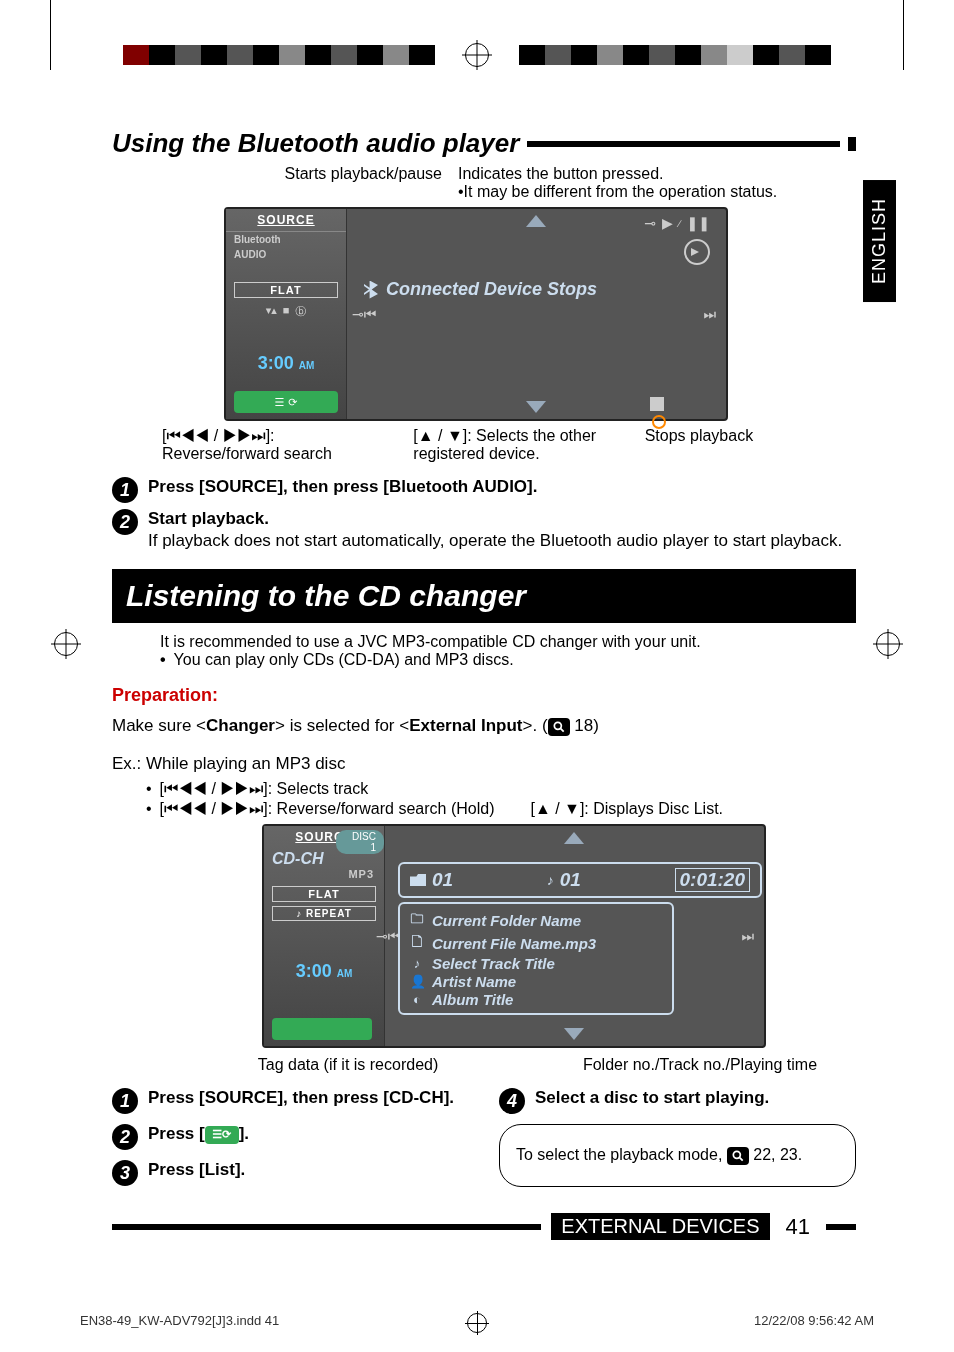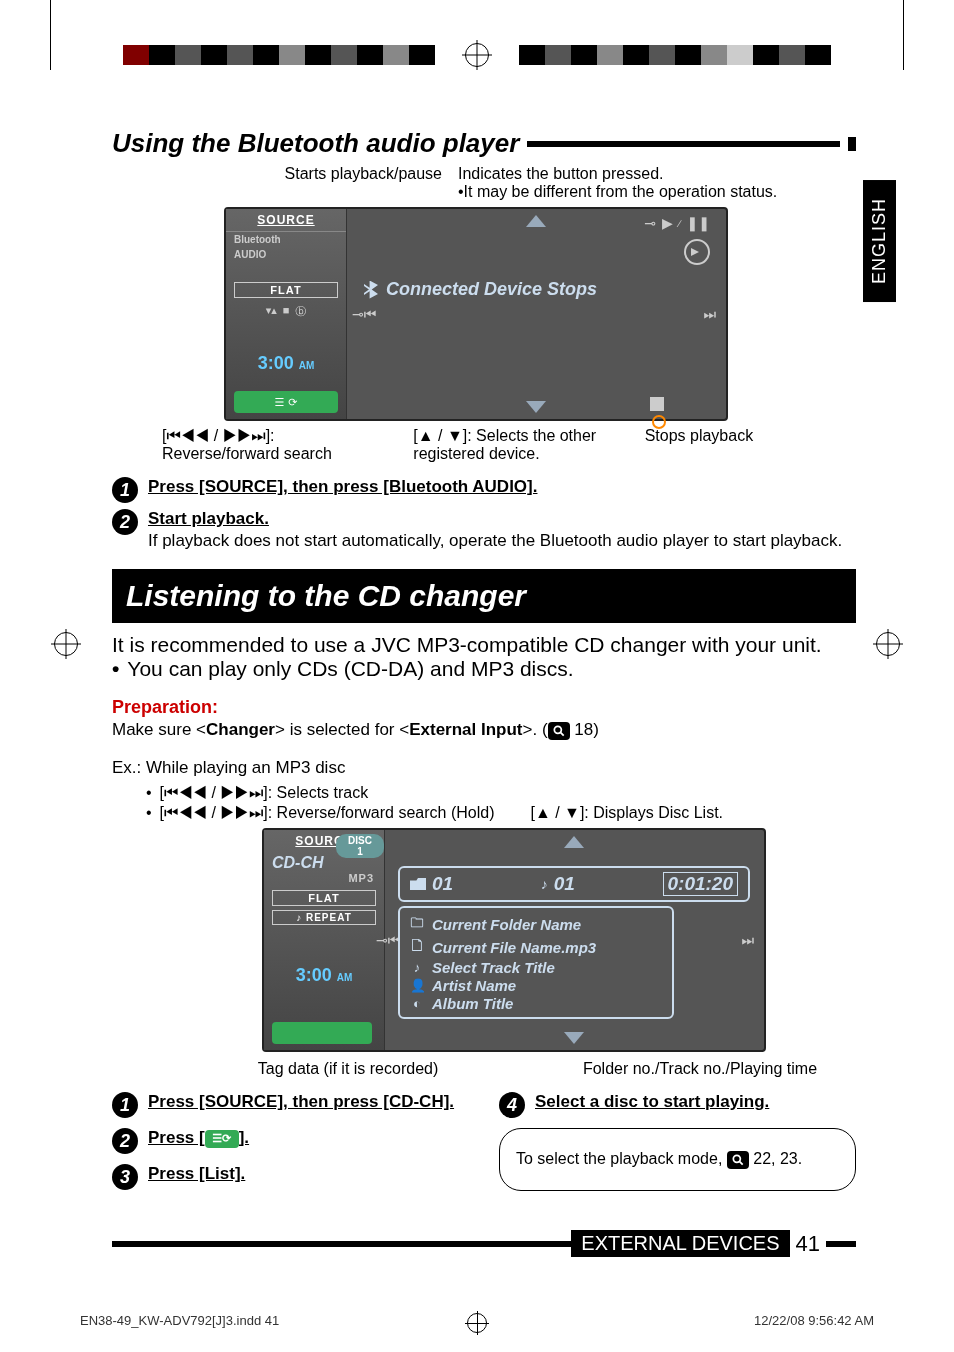--- a/index.html
+++ b/index.html
@@ -116,62 +116,62 @@
   .below-callouts .c3 { text-align:left; }
 
   .numlist { margin-top:14px; font-size:17px; }
   .numitem { display:flex; gap:10px; align-items:flex-start; margin-bottom:6px;}
   .numitem .circle {
     width:26px; height:26px; border-radius:50%; background:#000; color:#fff;
     font-weight:bold; font-style:italic; display:flex; align-items:center; justify-content:center;
     flex-shrink:0; font-size:18px;
   }
   .numitem .body { flex:1; }
-  .numitem .body .head { font-weight:bold;text-decoration:underline; }
+  .numitem .body .head { font-weight:bold; }
   .numitem .body .sub { font-weight:normal; margin-top:2px; }
 
   .black-band {
     background:#000; color:#fff; font-weight:bold; font-style:italic;
     font-size:30px; padding:10px 14px; margin-top:18px;
   }
 
-  .para { font-size:21px; margin-top:10px; }
+  .para { font-size:16px; margin-top:10px;margin-left:48px; }
   .para .bullet { display:flex; gap:8px; }
   .para .bullet .dot { font-weight:bold; }
 
   .prep-head { font-weight:bold; color:#c00; font-size:18px; margin-top:16px; }
-  .prep-line { font-size:17px; margin-top:2px; }
+  .prep-line { font-size:17px; margin-top:10px; }
   .q-icon { display:inline-flex; align-items:center; justify-content:center;
     background:#000; color:#fff; border-radius:4px; width:22px; height:18px; font-size:13px; vertical-align:middle;}
   .q-icon svg { width:14px; height:14px; }
 
   .ex-line { font-size:17px; margin-top:18px; }
   .sub-bullets { margin:6px 0 0 34px; font-size:16px; }
   .sub-bullets .row { display:flex; gap:8px; margin-bottom:2px;}
   .glyphs { font-family: Arial; }
 
   
   .screen2 {
     background:#555; border:2px solid #222; border-radius:4px;
     width: 500px; height: 220px; position:relative; color:#fff;
     margin: 6px 0 4px 150px;
   }
   .screen2 .scr-left .src2 { font-weight:bold; font-size:12px; letter-spacing:1px; text-decoration:underline; padding:4px 0;}
-  .screen2 .disc-badge { position:absolute; left:72px; top:4px; background:#699; border-radius:10px; font-size:10px; padding:1px 8px; font-weight:bold;}
+  .screen2 .disc-badge { position:absolute; left:72px; top:4px; background:#699; border-radius:10px; font-size:10px; padding:1px 8px; font-weight:normal;text-align:right;}
   .screen2 .cdch { font-size:16px; font-weight:bold; color:#cde; font-style:italic; padding:2px 0 0 8px; text-align:left;}
   .screen2 .mp3 { font-size:11px; color:#ccc; font-weight:bold; letter-spacing:1px; text-align:right; padding-right:10px;}
   .screen2 .flat2 { margin:6px 8px 0; border:1px solid #ccc; font-size:11px; padding:1px 0; letter-spacing:1px; font-weight:bold; text-align:center;}
   .screen2 .repeat { margin:4px 8px 0; border:1px solid #ccc; font-size:10px; padding:1px 0; letter-spacing:1px; font-weight:bold; text-align:center;}
   .screen2 .time2 { font-size:18px; color:#6cf; font-weight:bold; padding-top:40px; text-align:center;}
   .screen2 .time2 .am { font-size:10px;}
   .screen2 .bottombtn2 { position:absolute; bottom:6px; left:8px; width:100px;
     background:#3a5; border-radius:4px; height:22px;}
 
   .scr2-main { position:absolute; left:120px; right:0; top:0; bottom:0; }
-  .inforow { position:absolute; left:14px; right:14px; top:36px; border:2px solid #cde; border-radius:6px; height:32px;
+  .inforow { position:absolute; left:14px; right:2px; top:36px; border:2px solid #cde; border-radius:6px; height:32px;
     display:flex; align-items:center; color:#cde; font-weight:bold; font-style:italic; font-size:19px; padding:0 10px; gap:14px; justify-content:space-between;}
   .inforow .seg { display:flex; align-items:center; gap:6px;}
   .inforow .folder-ico { width:16px; height:12px; background:#cde; clip-path:polygon(0 20%,40% 20%,50% 0,100% 0,100% 100%,0 100%);}
   .inforow .note-ico { font-size:14px;}
   .inforow .timebox { border:1px solid #cde; padding:0 4px; font-size:19px;}
   .metabox { position:absolute; left:14px; right:90px; top:76px; border:2px solid #cde; border-radius:6px;
     color:#cde; font-weight:bold; font-style:italic; font-size:15px; padding:4px 10px;}
   .metabox .line { display:flex; gap:8px; align-items:center; margin:1px 0;}
   .metabox .ic { width:14px; text-align:center; font-style:normal; font-size:13px;}
 
@@ -182,21 +182,21 @@
   .two-col-steps { display:flex; gap:30px; margin-top:14px; font-size:17px;}
   .two-col-steps .col { flex:1; }
   .two-col-steps .numitem { margin-bottom:10px; }
   .smallbtn { display:inline-flex; align-items:center; justify-content:center;
     background:#3a5; border-radius:4px; width:34px; height:18px; vertical-align:middle; font-size:11px; color:#fff;}
 
   .tip-bubble { border:1px solid #000; border-radius:22px; padding:21px 16px;
     font-size:16px; margin-top:6px;}
 
   
-  .footer-rule { display:flex; align-items:center; margin-top:30px;}
+  .footer-rule { display:flex; align-items:center; gap:10px; margin-top:17px;}
   .footer-rule .thick { flex:1; height:6px; background:#000;}
   .footer-rule .label-box { background:#000; color:#fff; padding:2px 10px; font-size:20px;}
   .footer-rule .pg { font-size:22px; padding:0 6px;}
   .footer-rule .end { width:30px; height:6px; background:#000;}
 
   .footline { position:absolute; left:80px; right:80px; bottom:24px;
     display:flex; justify-content:space-between; font-size:13px; color:#333;}
   .footline .mid { position:absolute; left:50%; transform:translateX(-50%); }
   .reg-mark-small {
     width:18px; height:18px; border:1px solid #000; border-radius:50%; position:relative; display:inline-block;

